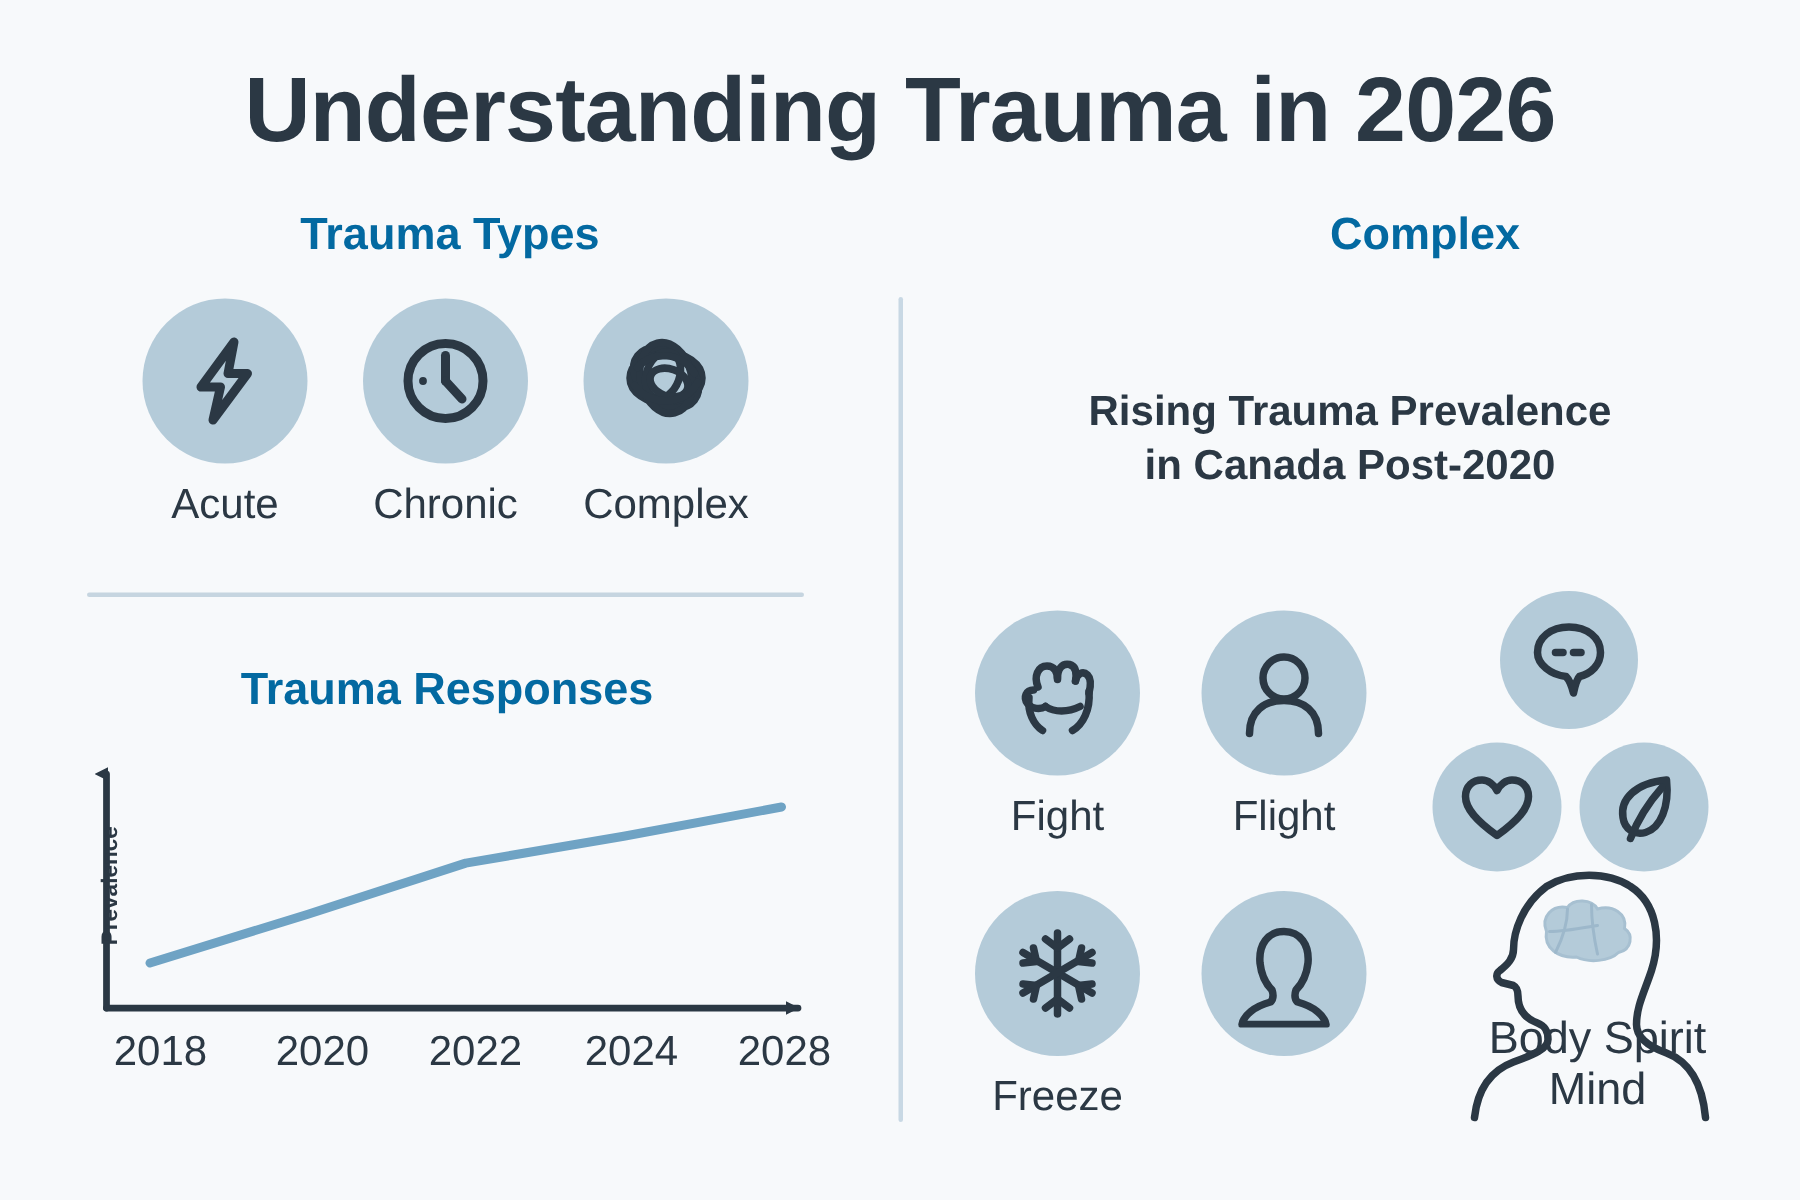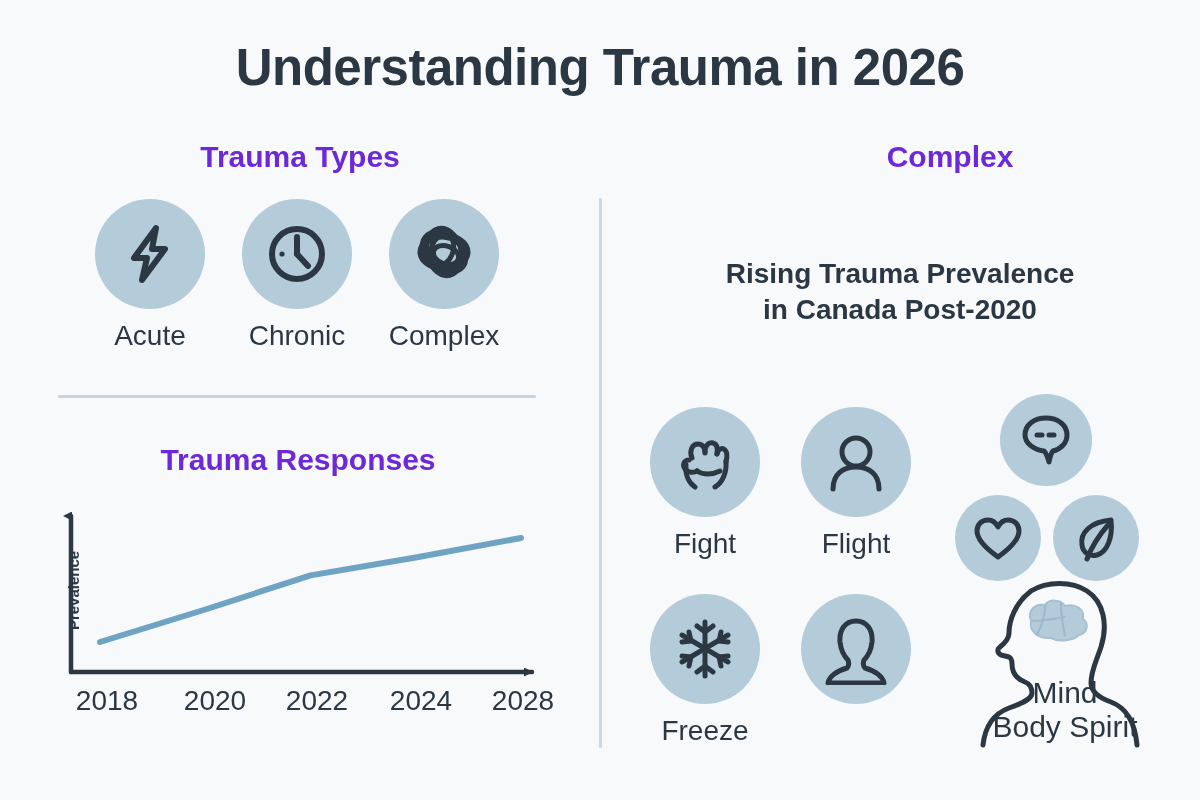--- a/index.html
+++ b/index.html
@@ -9,28 +9,28 @@
     font-family:"Liberation Sans", sans-serif;
     color:#2b3844;
     overflow:hidden;
   }
   #stage { position:relative; width:1200px; height:800px; background:#f7f9fb; }
 
   
   #page-title {
     position:absolute; left:0; top:38px; width:1200px;
     text-align:center;
-    font-size:51px; font-weight:700; letter-spacing:-0.5px;
+    font-size:61px; font-weight:700; letter-spacing:-0.5px;
     color:#2b3844;
   }
 
   
   .section-heading {
     position:absolute;
-    font-size:30px; font-weight:700; color:#6d28d9;
+    font-size:30px; font-weight:700; color:#0369a1;
     text-align:center; white-space:nowrap;
   }
   #trauma-types-heading { left:60px; top:140px; width:480px; }
   #complex-heading      { left:760px; top:140px; width:380px; }
   #responses-heading    { left:58px;  top:443px; width:480px;text-align:center; }
 
   #right-subtitle {
     position:absolute; left:640px; top:256px; width:520px;
     text-align:center;
     font-size:28px; font-weight:700; line-height:1.28; color:#2b3844;
@@ -293,17 +293,17 @@
         <g fill="none" stroke="#9db8cb" stroke-width="2" stroke-linecap="round">
           <path d="M70 31 C70 42, 66 52, 62 60"></path>
           <path d="M86 28 C86 40, 88 52, 90 61"></path>
           <path d="M58 46 C68 46, 78 44, 90 42"></path>
         </g>
       </g>
     </svg>
   </div>
 
   <div id="label-mind-body-spirit">
+    <div>Body Spirit</div>
     <div>Mind</div>
-    <div>Body Spirit</div>
   </div>
 
 </div>
 
 </body></html>

